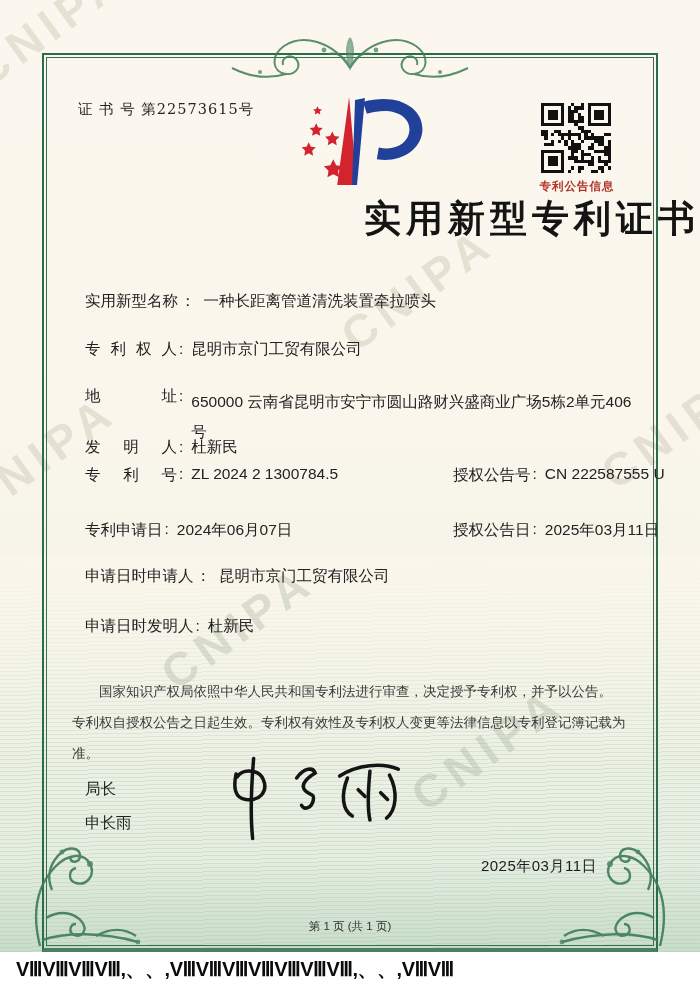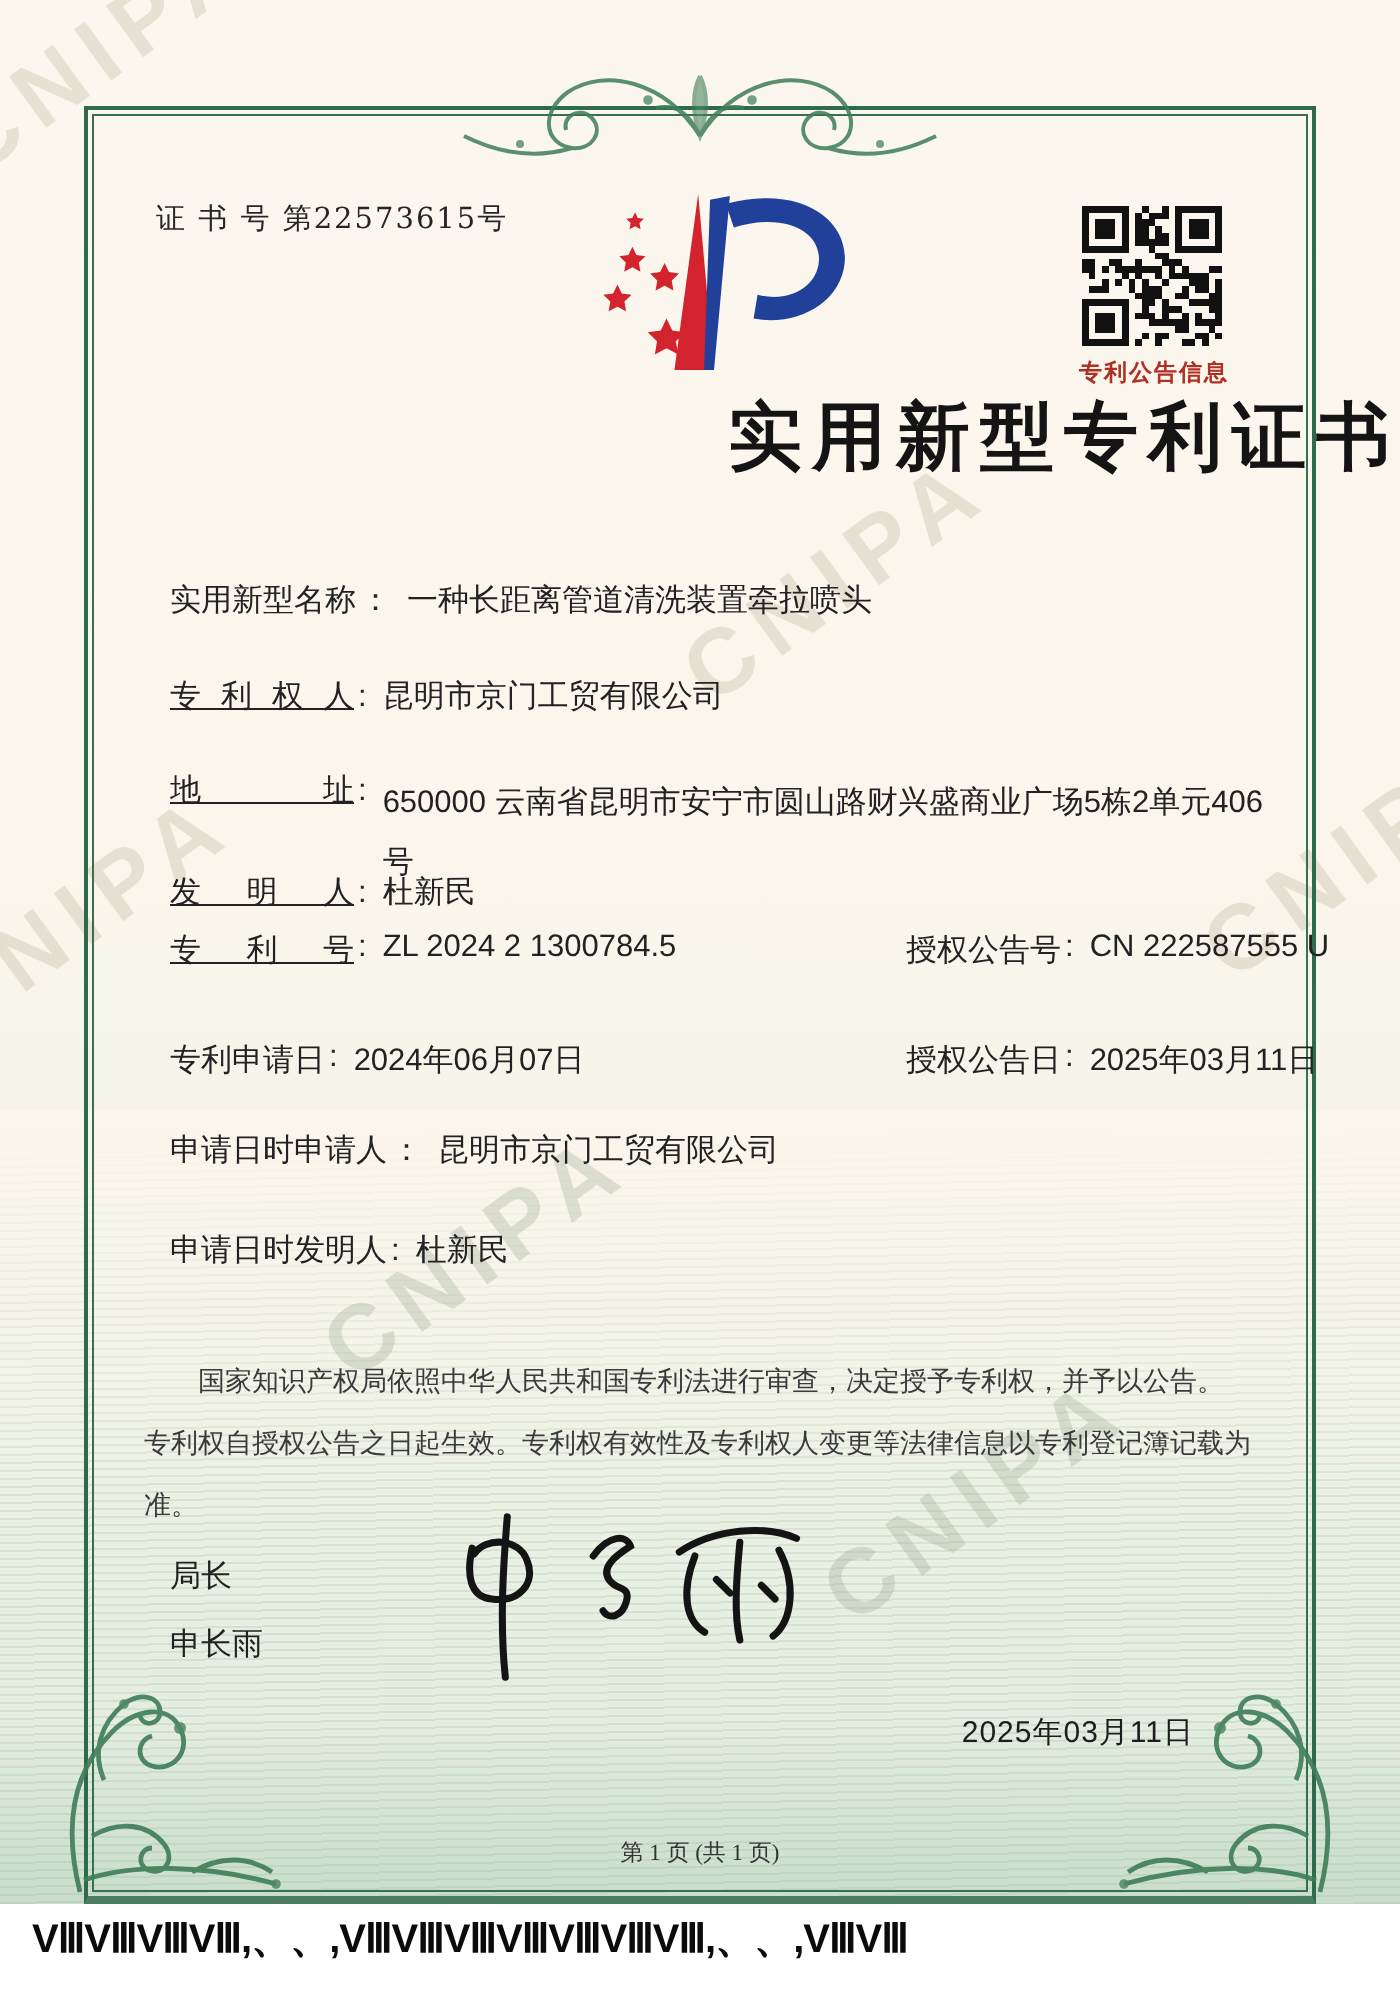--- a/index.html
+++ b/index.html
@@ -24,37 +24,37 @@
   .cert-no{position:absolute;left:78px;top:100px;font-family:"DejaVu Serif","Liberation Serif",serif;
     font-size:14.5px;color:#262626;letter-spacing:1px;}
   .logo{position:absolute;left:283px;top:94px;width:150px;height:94px;}
   .qr{position:absolute;left:541px;top:103px;width:70px;height:70px;}
   .qr svg{width:100%;height:100%;}
   .qr-caption{position:absolute;left:527px;top:179px;width:100px;text-align:center;
     font-family:"DejaVu Serif","Liberation Serif",serif;font-size:11.5px;font-weight:bold;color:#b03026;letter-spacing:1px;}
   .title{position:absolute;left:0;top:194px;width:700px;text-align:right;
     font-family:"DejaVu Serif","Liberation Serif",serif;font-size:37px;font-weight:bold;color:#141414;letter-spacing:5px;}
   .row{position:absolute;left:85px;font-size:15.5px;color:#222;line-height:1.2;}
-  .lab{display:inline-block;width:92px;text-align:justify;text-align-last:justify;vertical-align:top;text-decoration:underline;}
+  .lab{display:inline-block;width:92px;text-align:justify;text-align-last:justify;vertical-align:top;}
   .lab-n{display:inline-block;vertical-align:top;}
   .colon{display:inline-block;margin:0 8px 0 2px;}
   .val{display:inline-block;vertical-align:top;}
   .val-wrap{display:inline-block;vertical-align:top;width:448px;line-height:1.95;}
   .col-r{position:absolute;left:368px;top:0;white-space:nowrap;}
   .row2{position:absolute;left:85px;width:540px;font-size:15.5px;color:#222;}
   .statement{position:absolute;left:72px;top:676px;width:560px;z-index:4;
     font-family:"DejaVu Serif","Liberation Serif",serif;font-size:13.5px;color:#3a3a3a;line-height:31px;}
   .statement .l1{text-indent:2em;}
   .commissioner{position:absolute;left:85px;top:781px;font-size:15.5px;color:#222;line-height:1;}
   .commissioner-name{position:absolute;left:85px;top:815px;font-size:15.5px;color:#222;line-height:1;}
   .signature{position:absolute;left:195px;top:750px;width:215px;height:98px;}
   .issue-date{position:absolute;left:400px;top:857px;width:197px;text-align:right;
     font-size:15px;color:#1d1d1d;letter-spacing:0.5px;}
   .page-num{position:absolute;left:0;top:919px;width:700px;text-align:center;
-    font-family:Liberation Serif, serif;font-size:11.5px;color:#333;}
+    font-family:Liberation Sans, sans-serif;font-size:11.5px;color:#333;}
   .scan-artifact{position:absolute;left:4px;top:956px;font-size:20px;font-weight:bold;color:#0b0b0b;
     letter-spacing:-0.5px;font-family:Liberation Sans, sans-serif;z-index:5;margin-left:12px;}
 </style>
 </head>
 <body>
 
 <div class="page">
 
   <div class="guilloche"></div>
   <div class="guilloche-fade"></div>

